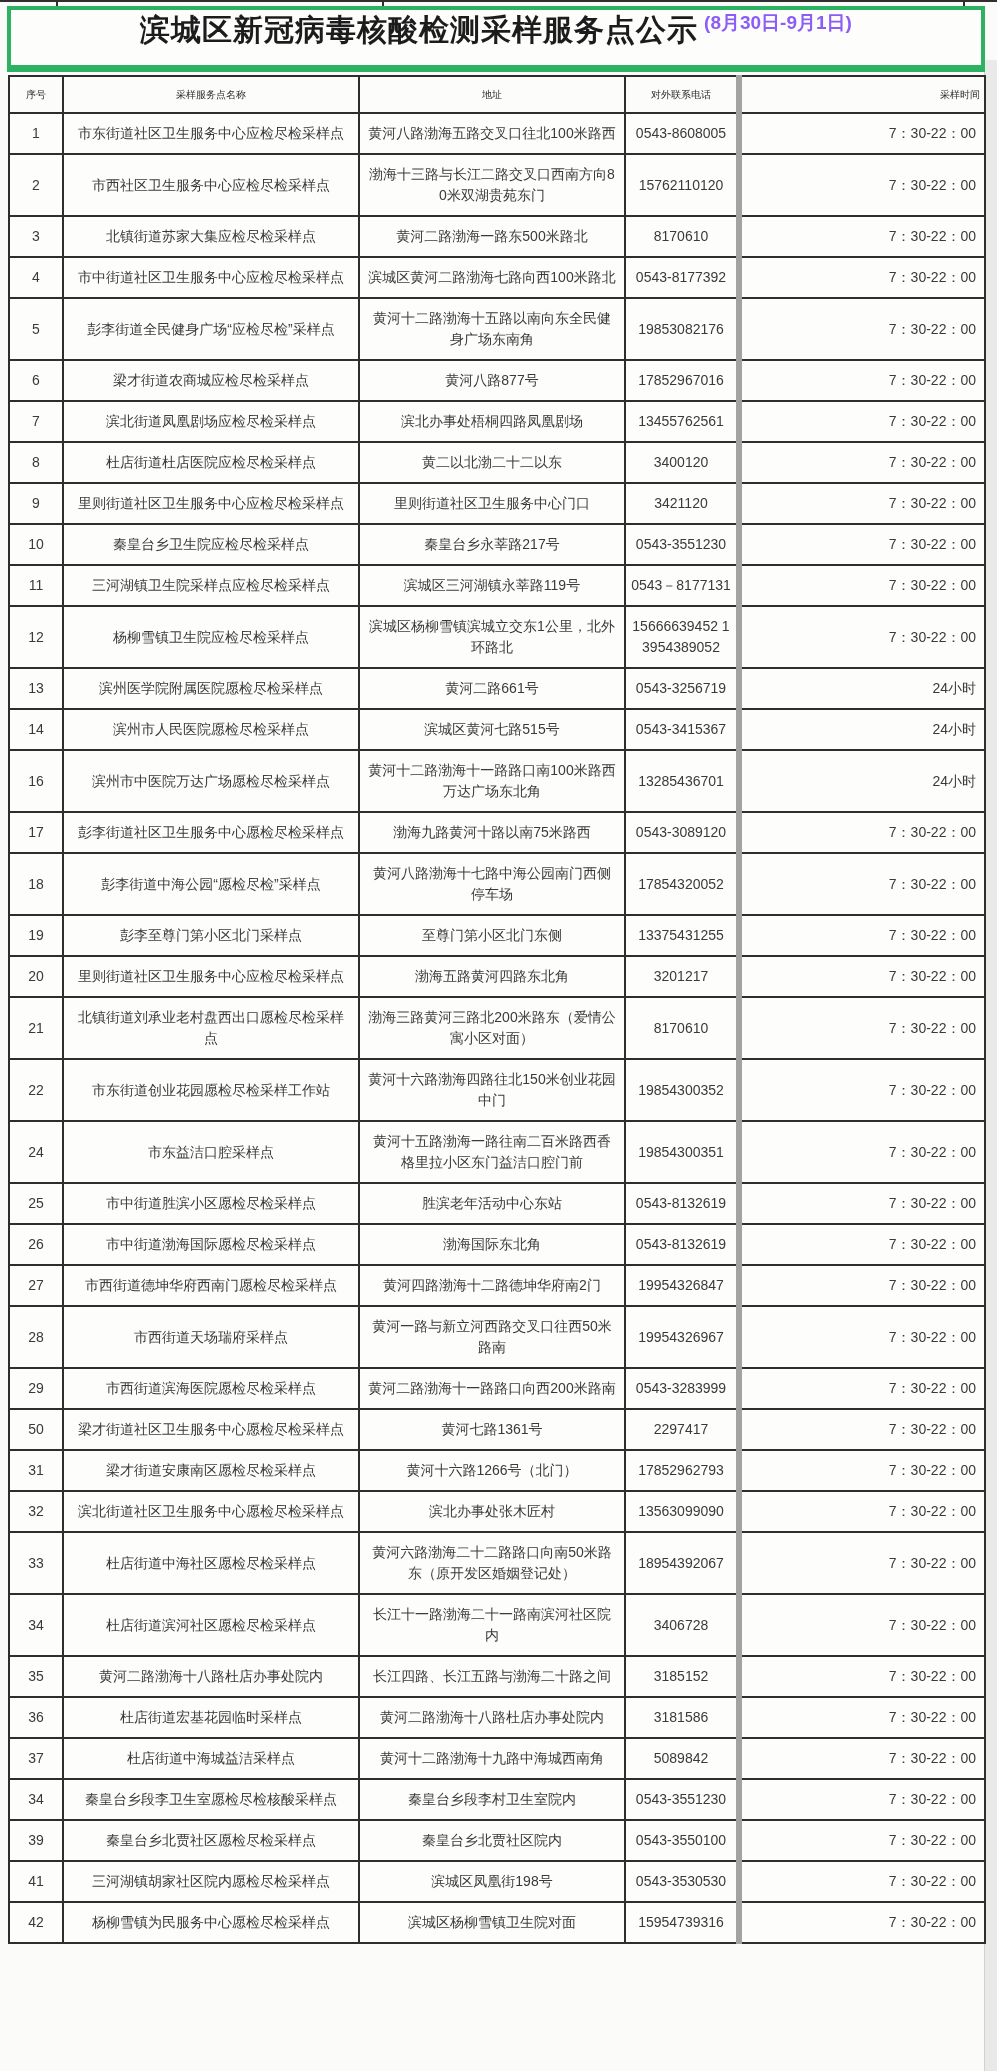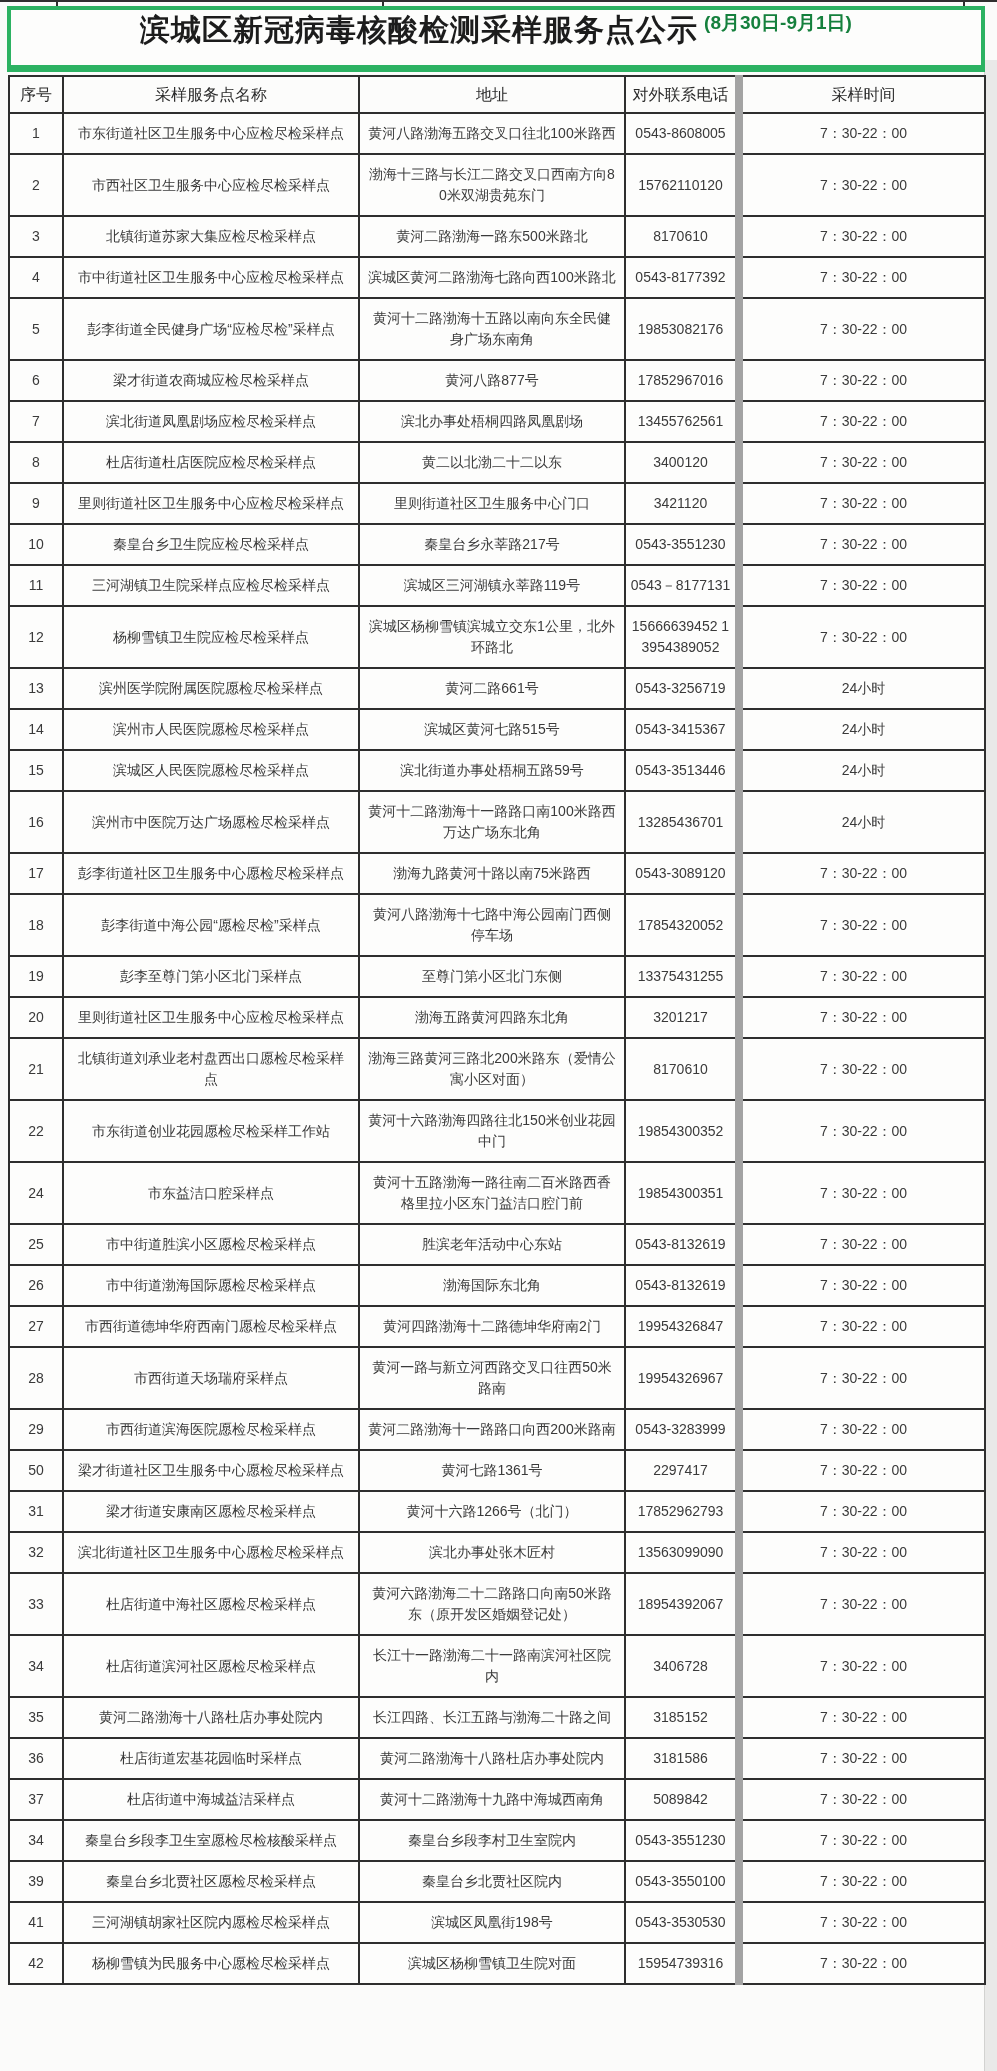--- a/index.html
+++ b/index.html
@@ -21,41 +21,41 @@
   .title-box{
     position:absolute;left:7px;top:6px;width:978px;height:66px;
     background:#fdfdfc;
     border:4px solid #2cb262;
     border-bottom:7px solid #2cb262;
     box-sizing:border-box;
     display:flex;align-items:flex-start;justify-content:center;
     white-space:nowrap;
   }
   .t-main{font-size:30px;font-weight:bold;color:#1c1c1c;letter-spacing:1px;}
-  .t-date{font-size:19px;font-weight:bold;color:#15803d;margin-left:6px;}
+  .t-date{font-size:19px;font-weight:bold;color:#8b5cf6;margin-left:6px;}
 
   table.grid{
     position:absolute;left:8px;top:75px;width:976px;
     border-collapse:collapse;table-layout:fixed;
     background:#fdfdfc;
   }
   .grid th,.grid td{
     border:2px solid #2e2e2e;
     text-align:center;vertical-align:middle;
     font-size:14px;line-height:21px;
     padding:9px 8px;
     word-break:break-all;
     color:#3a3a3a;
   }
   .grid th{
-    font-weight:normal;font-size:16px;color:#2b2b2b;
+    font-weight:normal;font-size:10px;color:#2b2b2b;
     padding:7px 4px;background:#fcfcfb;
   }
   
-  .grid th.c-time,.grid td.c-time{border-left:8px solid #a3a3a3;}
+  .grid th.c-time,.grid td.c-time{border-left:6px solid #a3a3a3;text-align:right;}
   .grid td.c-no{padding:9px 2px;}
   .grid td.c-phone{padding:3px 3px;}
 </style>
 </head>
 <body>
 
 <div class="sheet">
 
   <div class="top-line"></div>
   <div class="top-tick" style="left:56px;"></div>
@@ -191,27 +191,20 @@
   </tr>
 
   <tr>
     <td class="c-no">14</td>
     <td class="c-name">滨州市人民医院愿检尽检采样点</td>
     <td class="c-addr">滨城区黄河七路515号</td>
     <td class="c-phone">0543-3415367</td>
     <td class="c-time">24小时</td>
   </tr>
 
-  <tr>
-    <td class="c-no">15</td>
-    <td class="c-name">滨城区人民医院愿检尽检采样点</td>
-    <td class="c-addr">滨北街道办事处梧桐五路59号</td>
-    <td class="c-phone">0543-3513446</td>
-    <td class="c-time">24小时</td>
-  </tr>
 
   <tr>
     <td class="c-no">16</td>
     <td class="c-name">滨州市中医院万达广场愿检尽检采样点</td>
     <td class="c-addr">黄河十二路渤海十一路路口南100米路西万达广场东北角</td>
     <td class="c-phone">13285436701</td>
     <td class="c-time">24小时</td>
   </tr>
 
   <tr>

